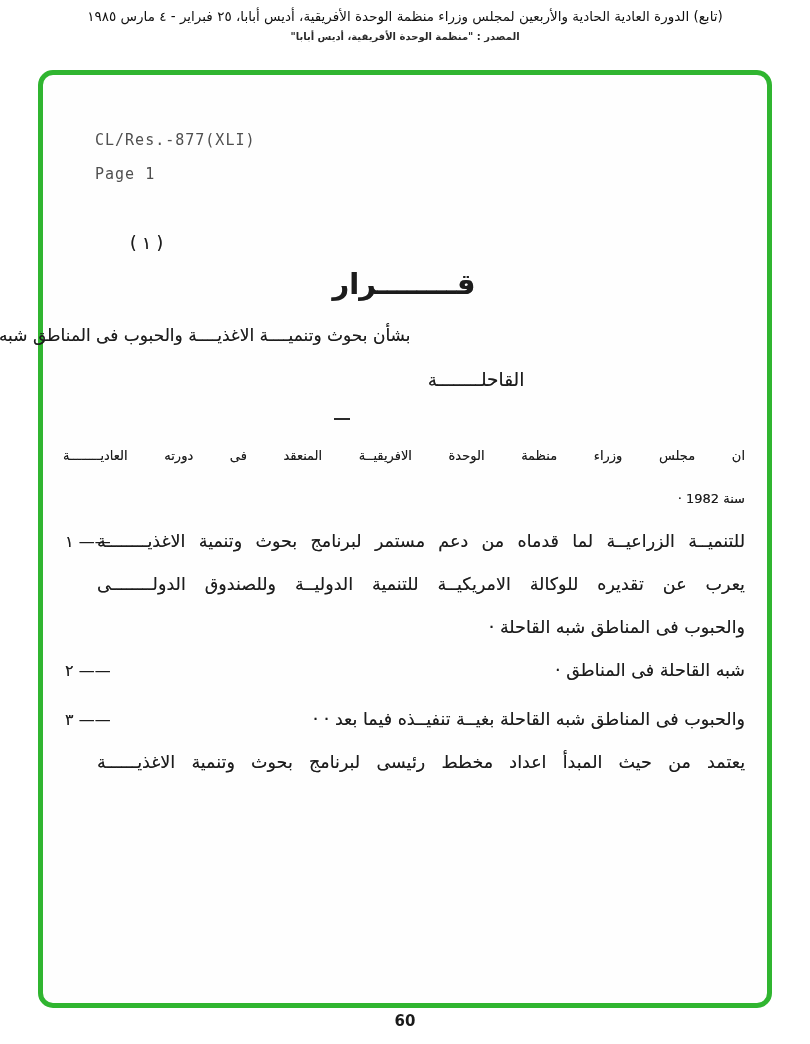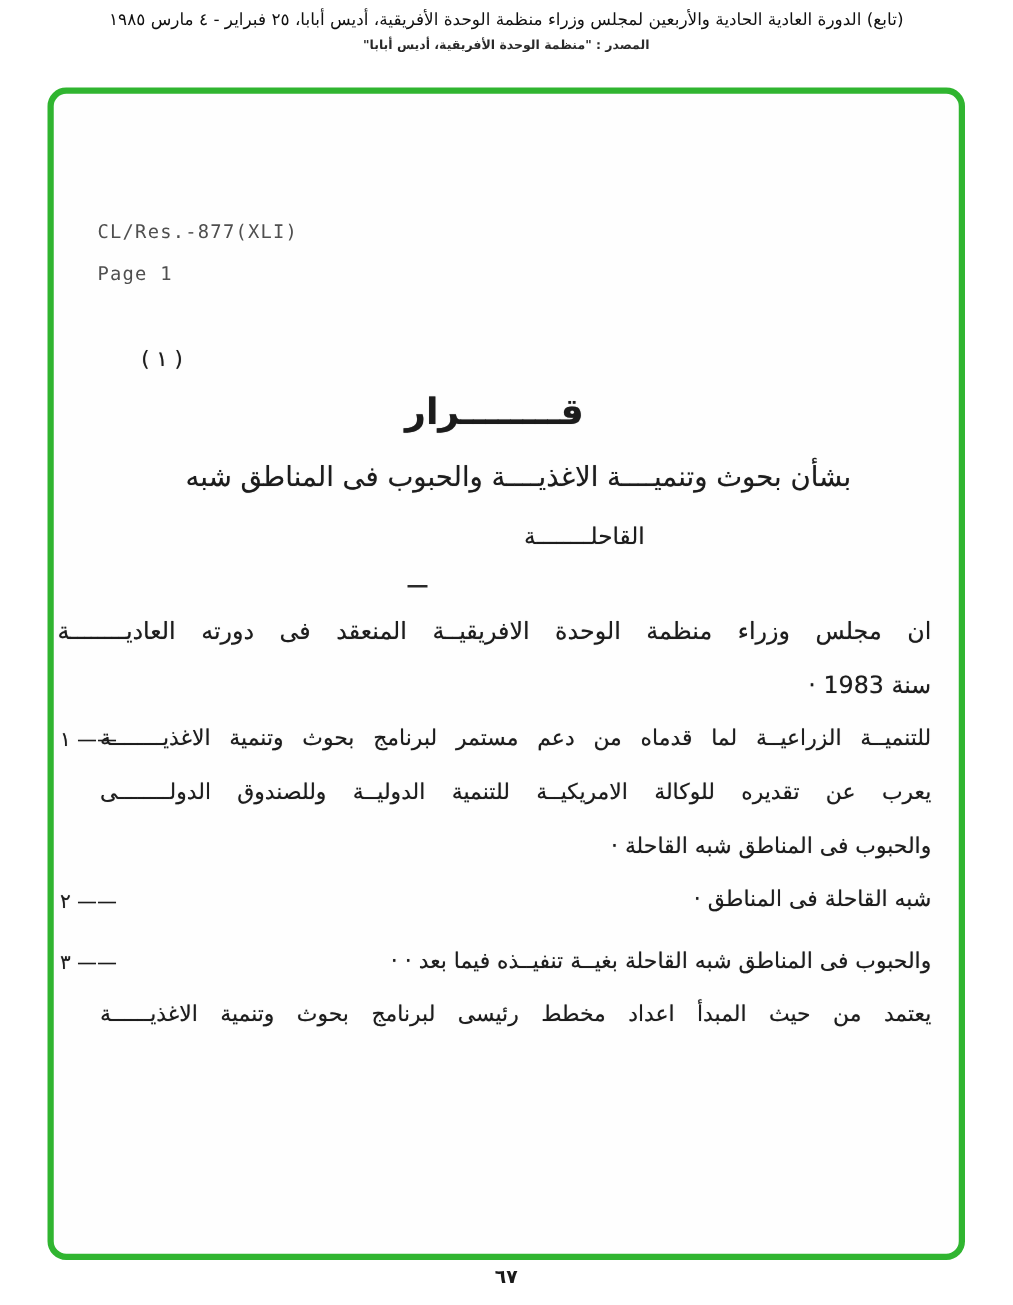--- a/index.html
+++ b/index.html
@@ -26,23 +26,22 @@
   .frame{
     position:absolute;left:38px;top:70px;
     width:734px;height:938px;
     border:5px solid #30b530;
     border-radius:15px;
     box-sizing:border-box;
     background:#fefefe;
   }
   .content{
     position:absolute;top:0;left:0;right:0;bottom:0;
-    padding:56px 22px 0 3px;
+    padding:56px 22px 0 20px;
     box-sizing:border-box;
-    margin-top:45px;
   }
   
   .docref{
     margin-left:32px;
     font-family:"DejaVu Sans Mono","Liberation Mono",monospace;
     font-size:15px;color:#4f4f4f;letter-spacing:1px;
   }
   .docref .ref{margin-bottom:16px;}
   
   .ar{
@@ -54,38 +53,38 @@
     font-size:17px;
     width:fit-content;
     text-shadow:0 0 0.6px rgba(20,20,20,0.55);
   }
   .title{
     text-align:center;
     font-size:29px;font-weight:bold;
     margin-top:14px;
   }
   .subject1{
-    text-align:right;font-size:22px;
+    text-align:left;font-size:17px;
     margin-top:24px;
     transform:translateX(-64px);
   }
   .subject2{
     text-align:center;font-size:18.5px;
     margin-top:24px;
     transform:translateX(72px);
   }
   .divider{
     width:16px;height:0;
     border-top:2.5px solid #2a2a2a;
     margin:28px auto 0;
     transform:translateX(-62px);
   }
   .preamble{
     margin-top:14px;
-    font-size:19px;line-height:43px;
+    font-size:13px;line-height:43px;
     text-align:right;
   }
   .j{text-align:justify;text-align-last:justify;}
   .item{
     position:relative;
     font-size:17.5px;line-height:43px;
   }
   .item + .item{margin-top:0;}
   .item.third{margin-top:6px;}
   .item .num{
@@ -124,21 +123,21 @@
 
     <div class="title ar">قــــــــرار</div>
 
     <div class="subject1 ar">بشأن بحوث  وتنميــــة الاغذيــــة والحبوب فى المناطق   شبه</div>
     <div class="subject2 ar">القاحلــــــــة</div>
 
     <div class="divider"></div>
 
     <div class="preamble ar">
       <div class="pl j">ان مجلس  وزراء منظمة الوحدة الافريقيــة المنعقد فى دورته العاديــــــــة</div>
-      <div class="pl">سنة 1983 ·</div>
+      <div class="pl">سنة 1982 ·</div>
     </div>
 
     <div class="item ar">
       <span class="num" dir="ltr">١ ——</span>
       <div class="txt">
         <div class="il j">للتنميــة الزراعيــة لما قدماه من دعم مستمر لبرنامج بحوث وتنمية الاغذيــــــــة</div>
         <div class="il j">يعرب عن تقديره للوكالة الامريكيــة للتنمية الدوليــة وللصندوق الدولــــــــى</div>
         <div class="il">والحبوب فى المناطق شبه القاحلة ·</div>
       </div>
     </div>
@@ -154,13 +153,13 @@
       <span class="num" dir="ltr">٣ ——</span>
       <div class="txt">
         <div class="il">والحبوب فى  المناطق شبه القاحلة بغيــة تنفيــذه فيما بعد · ·</div>
         <div class="il j">يعتمد من حيث المبدأ اعداد  مخطط رئيسى لبرنامج بحوث وتنمية الاغذيــــــة</div>
       </div>
     </div>
 
   </div>
 </div>
 
-<div class="pagenum">٦٧</div>
+<div class="pagenum">60</div>
 
 </body></html>

